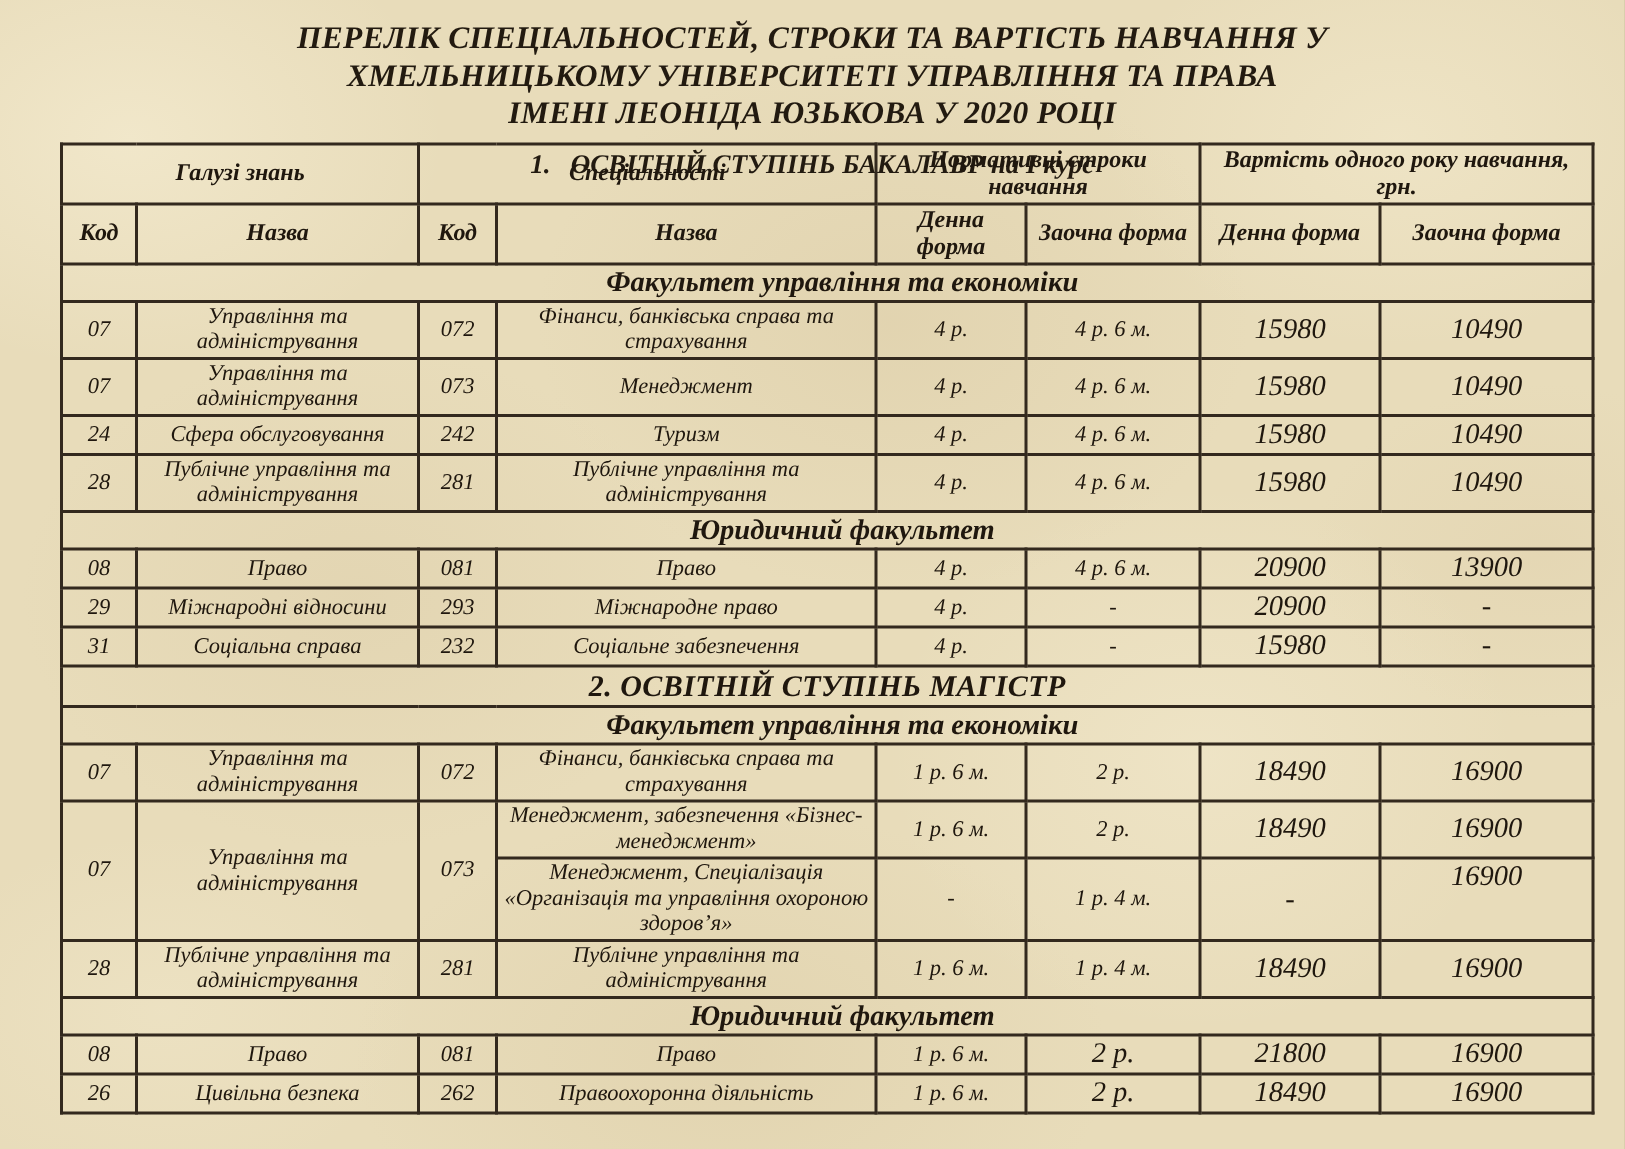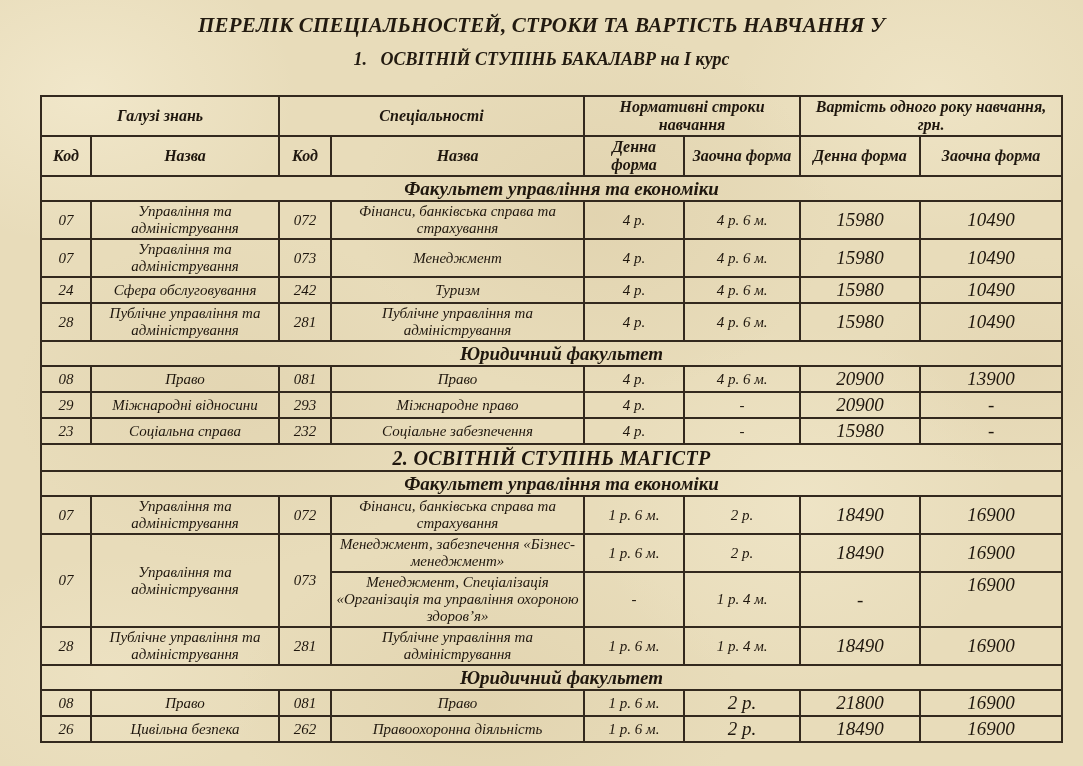--- a/index.html
+++ b/index.html
@@ -64,20 +64,22 @@
   }
   .tuition td.va-top { vertical-align: top; }
 </style>
 </head>
 <body>
 
 <div class="page">
 
   <div class="title-block">
     <span class="title-line">ПЕРЕЛІК СПЕЦІАЛЬНОСТЕЙ, СТРОКИ ТА ВАРТІСТЬ НАВЧАННЯ У</span>
+    <span class="title-line">ХМЕЛЬНИЦЬКОМУ УНІВЕРСИТЕТІ УПРАВЛІННЯ ТА ПРАВА</span>
+    <span class="title-line">ІМЕНІ ЛЕОНІДА ЮЗЬКОВА У 2020 РОЦІ</span>
     <span class="bachelor-heading">1.&nbsp;&nbsp; ОСВІТНІЙ СТУПІНЬ БАКАЛАВР на І курс</span>
   </div>
 
   <table class="tuition">
     <colgroup>
       <col style="width:50px">
         <col style="width:188px">
         <col style="width:52px">
         <col style="width:253px">
       <col style="width:100px">
@@ -166,21 +168,21 @@
       <td>29</td>
       <td>Міжнародні відносини</td>
       <td>293</td>
       <td>Міжнародне право</td>
       <td>4 р.</td>
       <td>-</td>
       <td class="cost">20900</td>
       <td class="cost">-</td>
     </tr>
     <tr style="height:20px">
-      <td>23</td>
+      <td>31</td>
       <td>Соціальна справа</td>
       <td>232</td>
       <td>Соціальне забезпечення</td>
       <td>4 р.</td>
       <td>-</td>
       <td class="cost">15980</td>
       <td class="cost">-</td>
     </tr>
 
     <tr class="band-row" style="height:27px">

